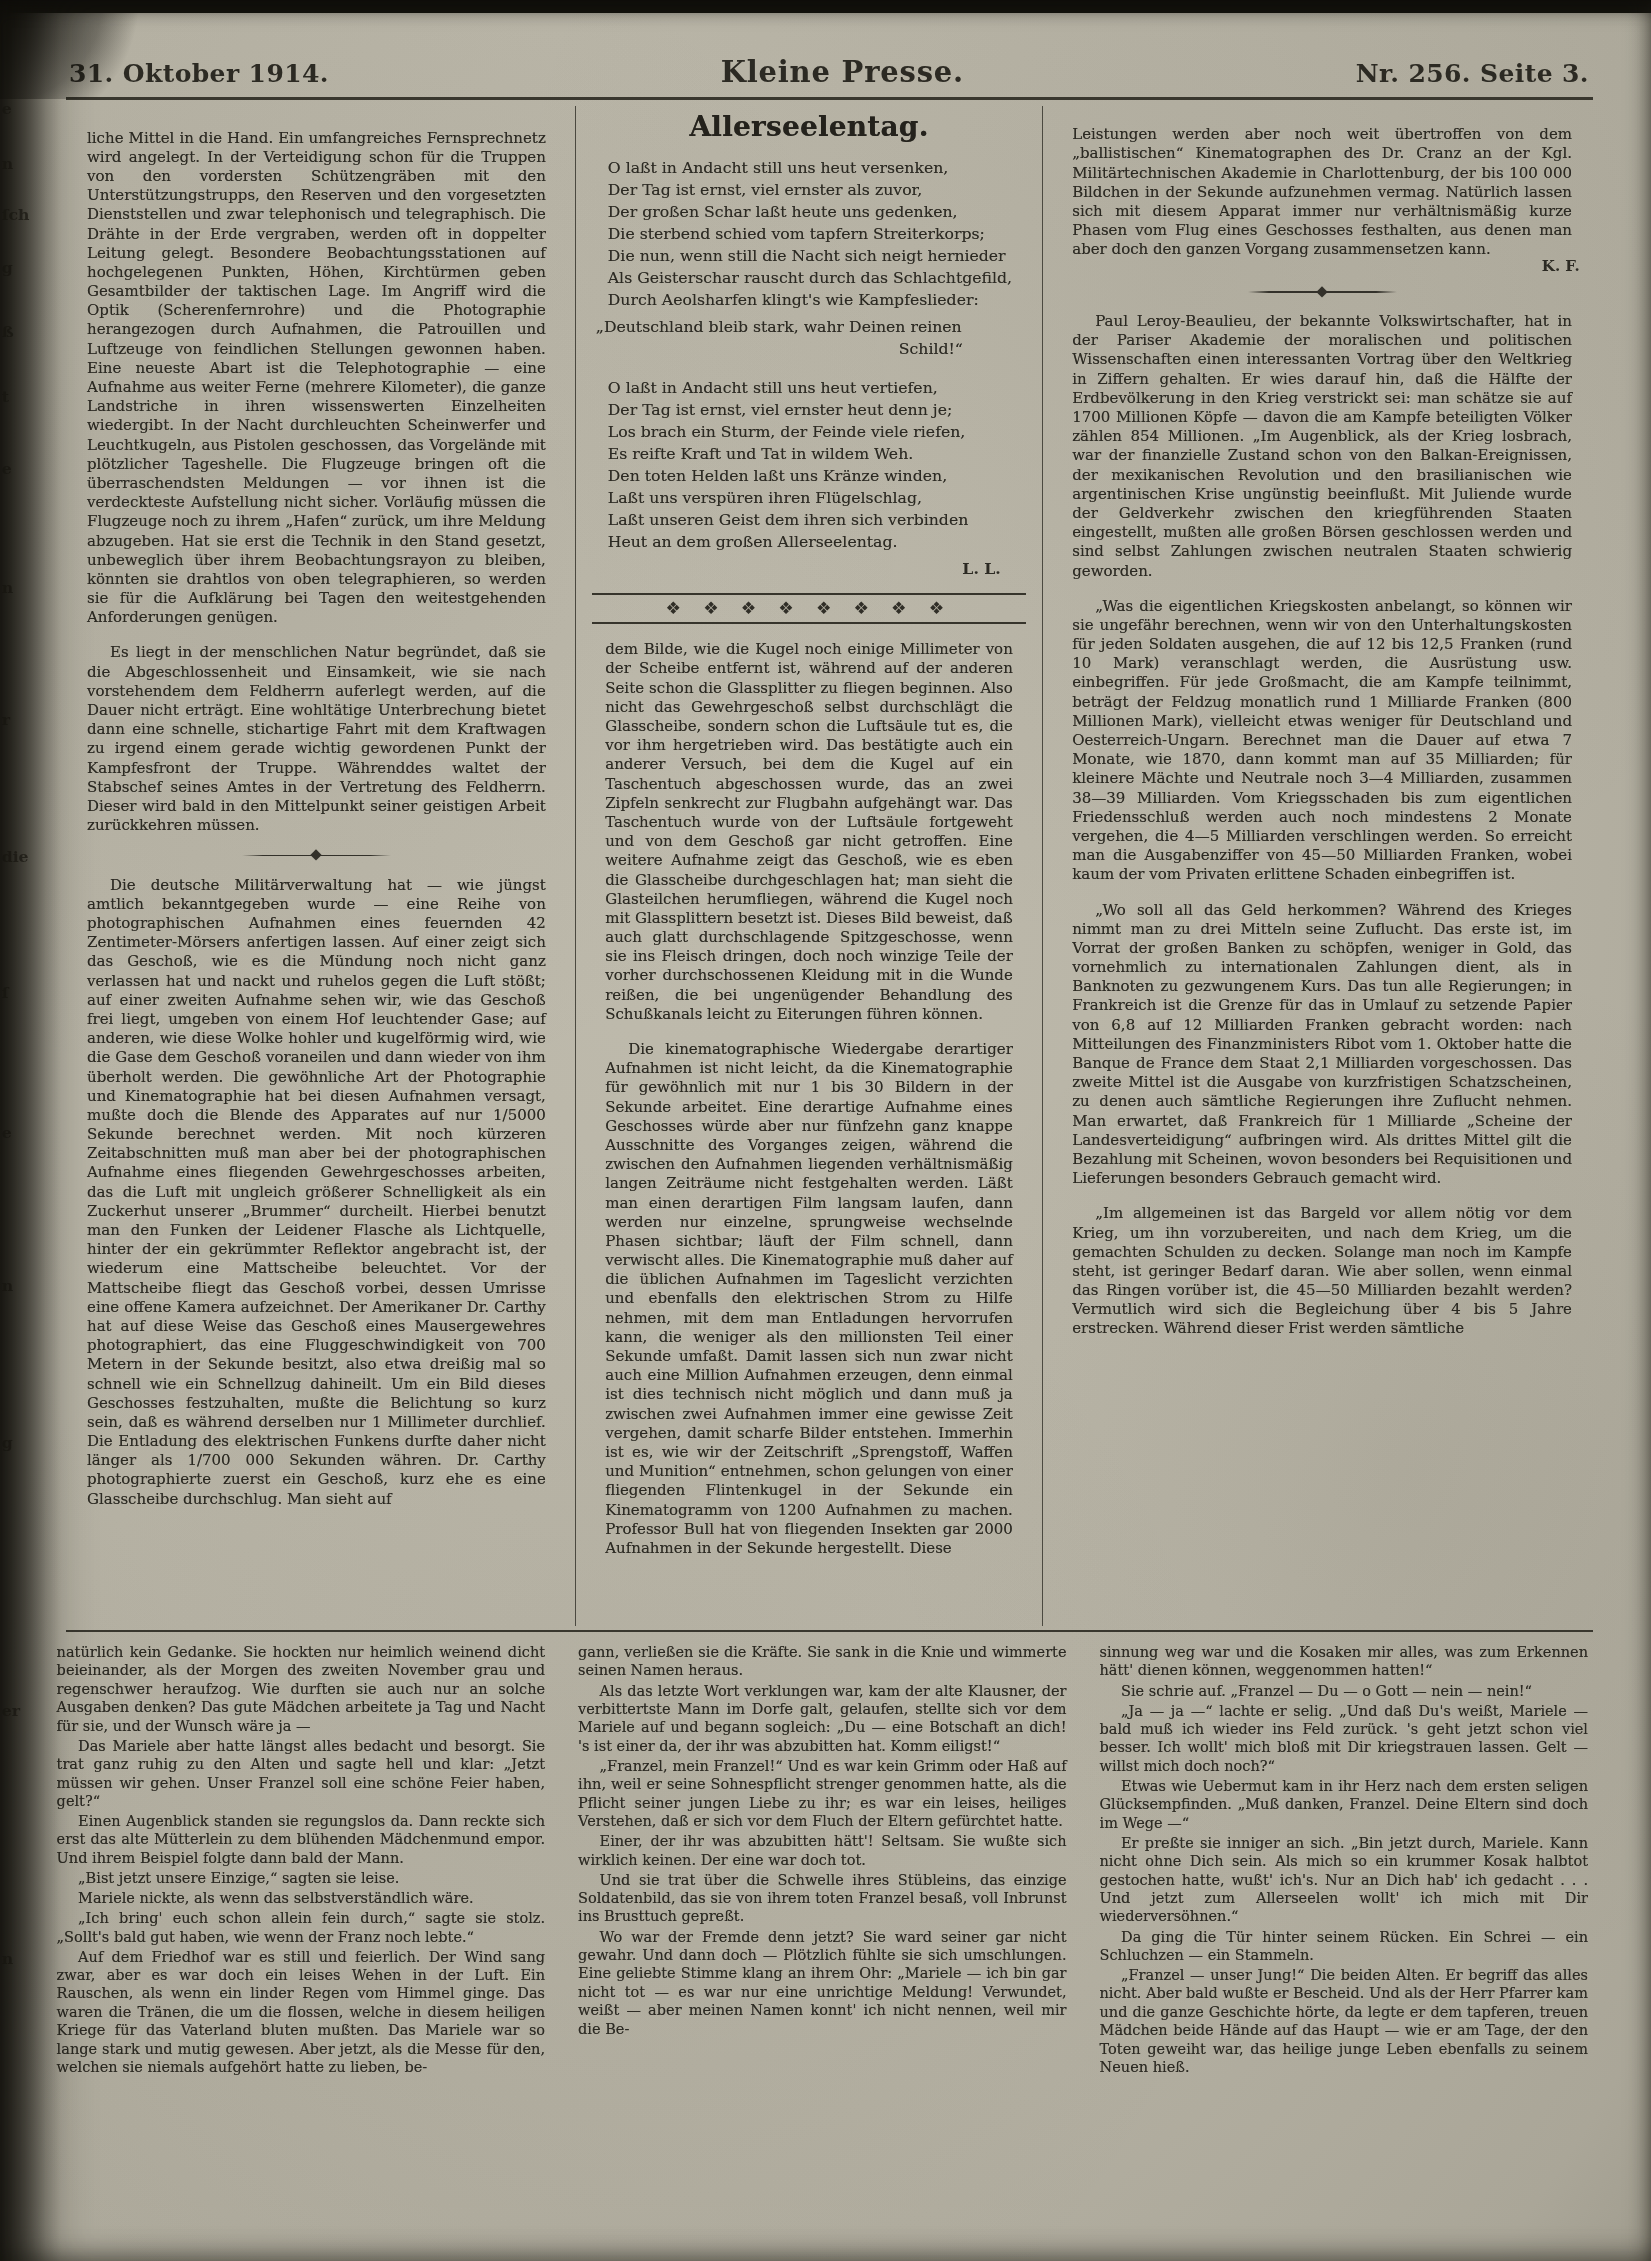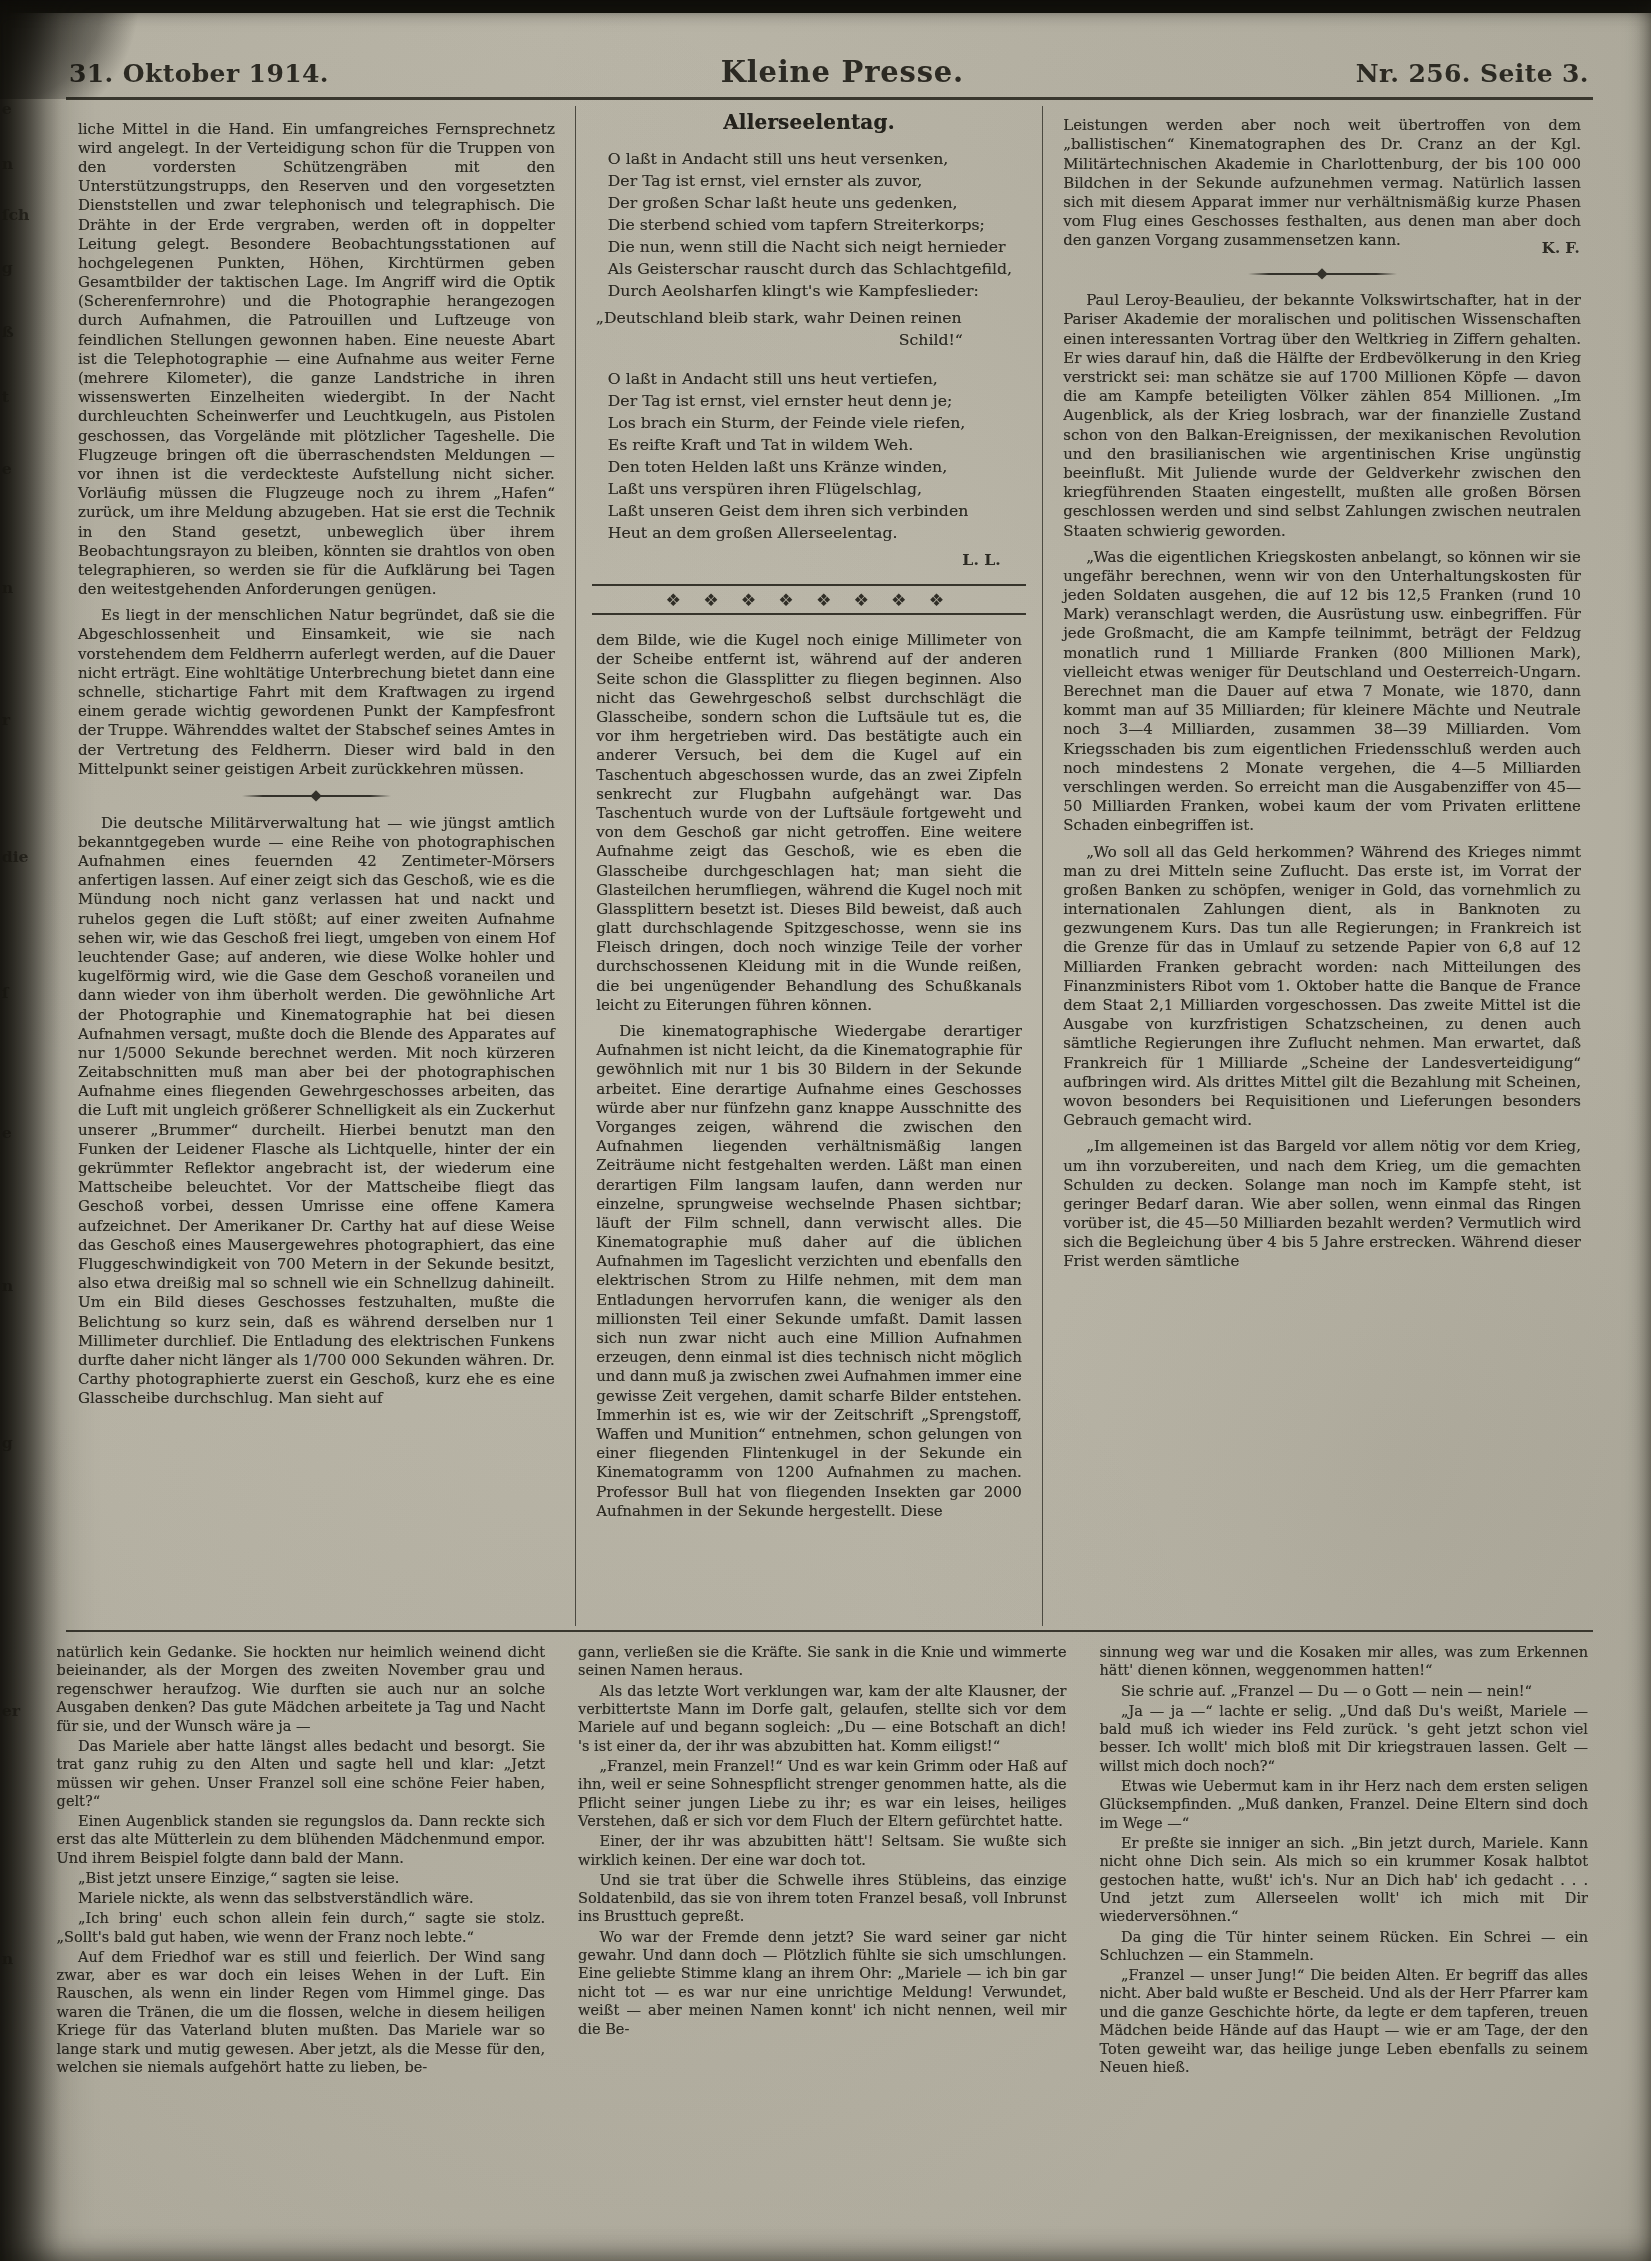--- a/index.html
+++ b/index.html
@@ -50,28 +50,28 @@
   .masthead .paper-title{font-size:29px;font-weight:bold;letter-spacing:0.8px;}
   .rule-top{position:absolute;top:97px;left:66px;right:59px;height:2.5px;background:#39372e;z-index:3;}
 
   .upper{position:absolute;top:106px;left:66px;right:59px;height:1520px;display:flex;z-index:3;}
   .col{box-sizing:border-box;overflow:hidden;}
   .col-left{width:509px;padding:6.6px 13.2px 0 5px;}
   .col-mid{width:467px;padding:1.7px 13.2px 0 13.2px;border-left:1.7px solid #4b4940;}
   .col-right{flex:1;padding:3.3px 5px 0 13.2px;border-left:1.7px solid #4b4940;}
 
   .body-block p{
-    margin:7px;font-size:15px;line-height:1.28;text-align:justify;text-indent:23px;
+    margin:16px;font-size:15px;line-height:1.28;text-align:justify;text-indent:23px;
     hyphens:auto;overflow-wrap:break-word;
     text-shadow:0 0 0.3px rgba(44,42,35,.55);
   }
   .cont > p:first-child{text-indent:0;}
 
   .headline{
-    font-weight:bold;text-align:center;font-size:20px;line-height:1.12;
+    font-weight:bold;text-align:center;font-size:28px;line-height:1.12;
     margin:11.6px 0 13.2px;letter-spacing:0.2px;color:#24221c;
     text-shadow:0 0 0.5px rgba(36,34,28,.7);
   }
   .poem-title{margin:3.3px 0 15px;}
   .poem{padding-left:6.6px;}
   .poem-line{margin:0;font-size:15.7px;line-height:1.4;text-indent:0;text-shadow:0 0 0.3px rgba(44,42,35,.5);}
   .stanza{margin:0 0 18px;}
   .stanza-tight{margin:0 12px 5px;}
   .poem-quote2{text-align:right;padding-right:66px;}
   .poem-signature{text-align:right;padding-right:28px;font-weight:bold;font-size:15.7px;margin:6.6px 0 3.3px;}

